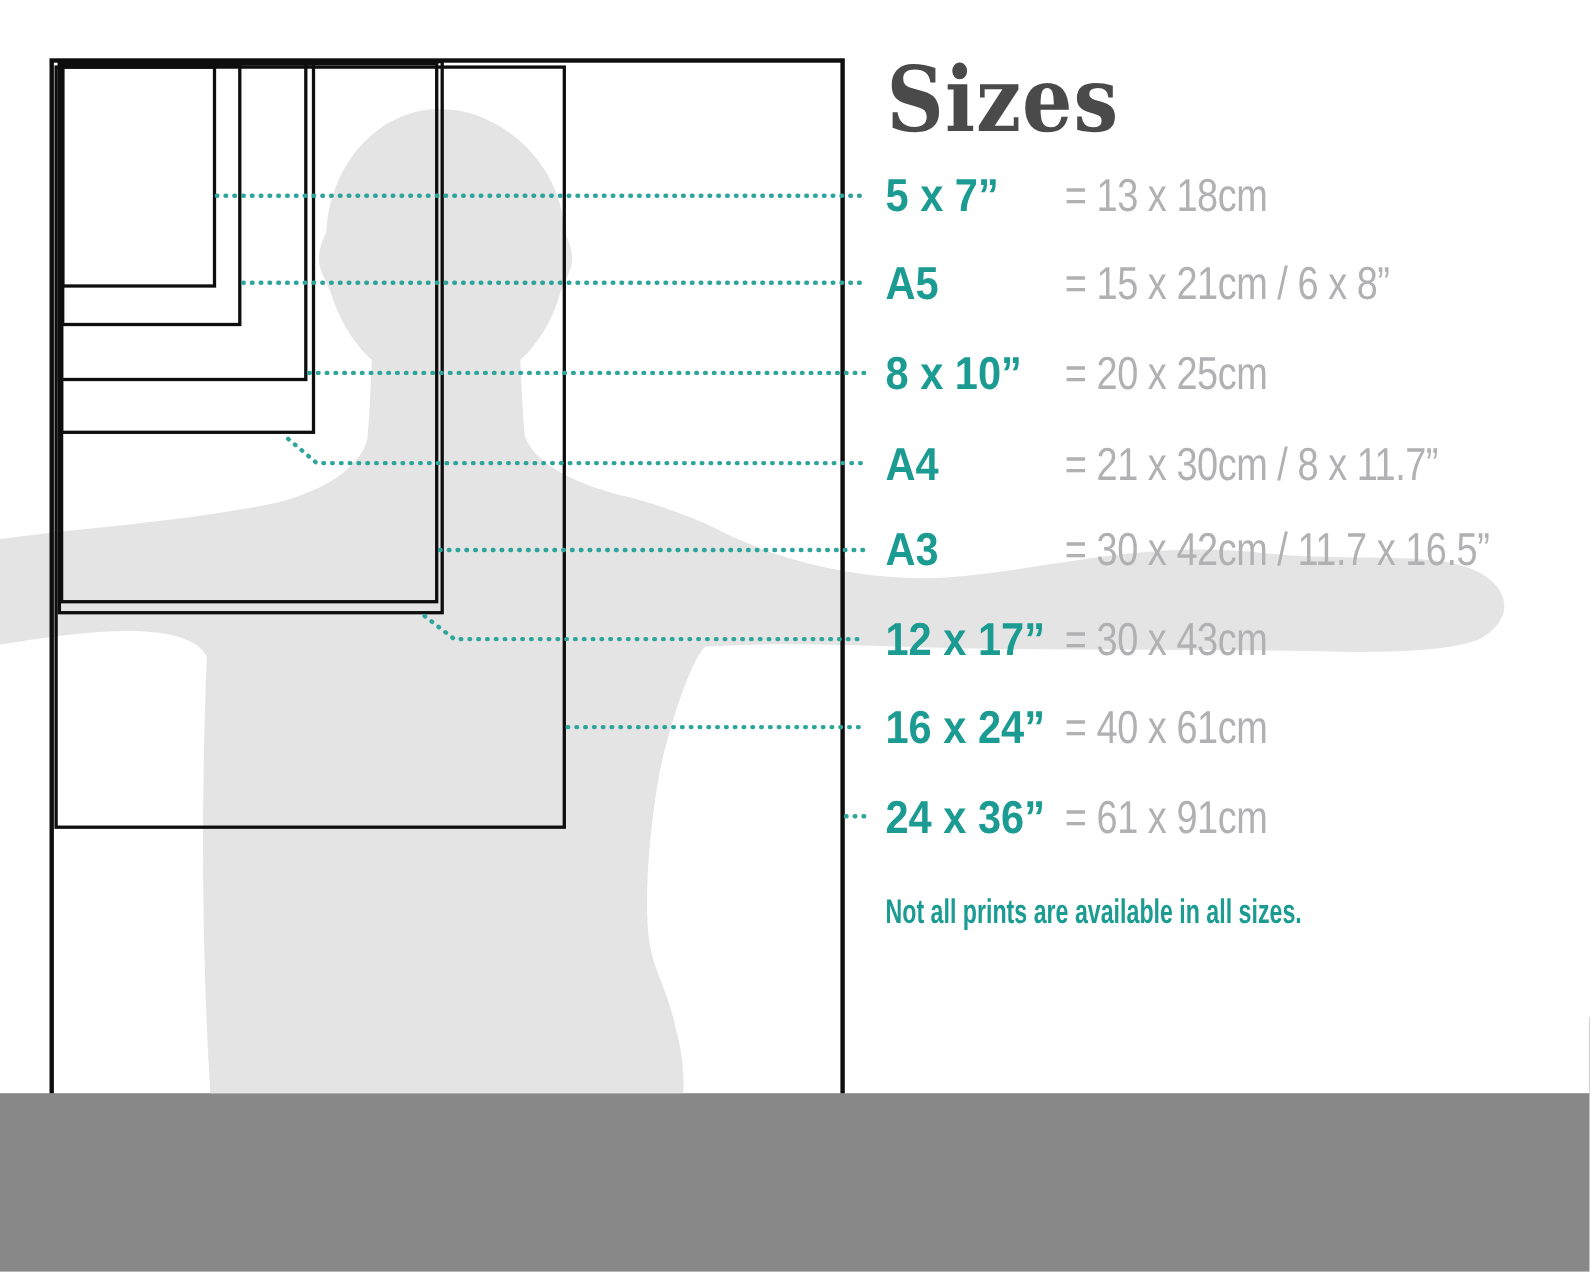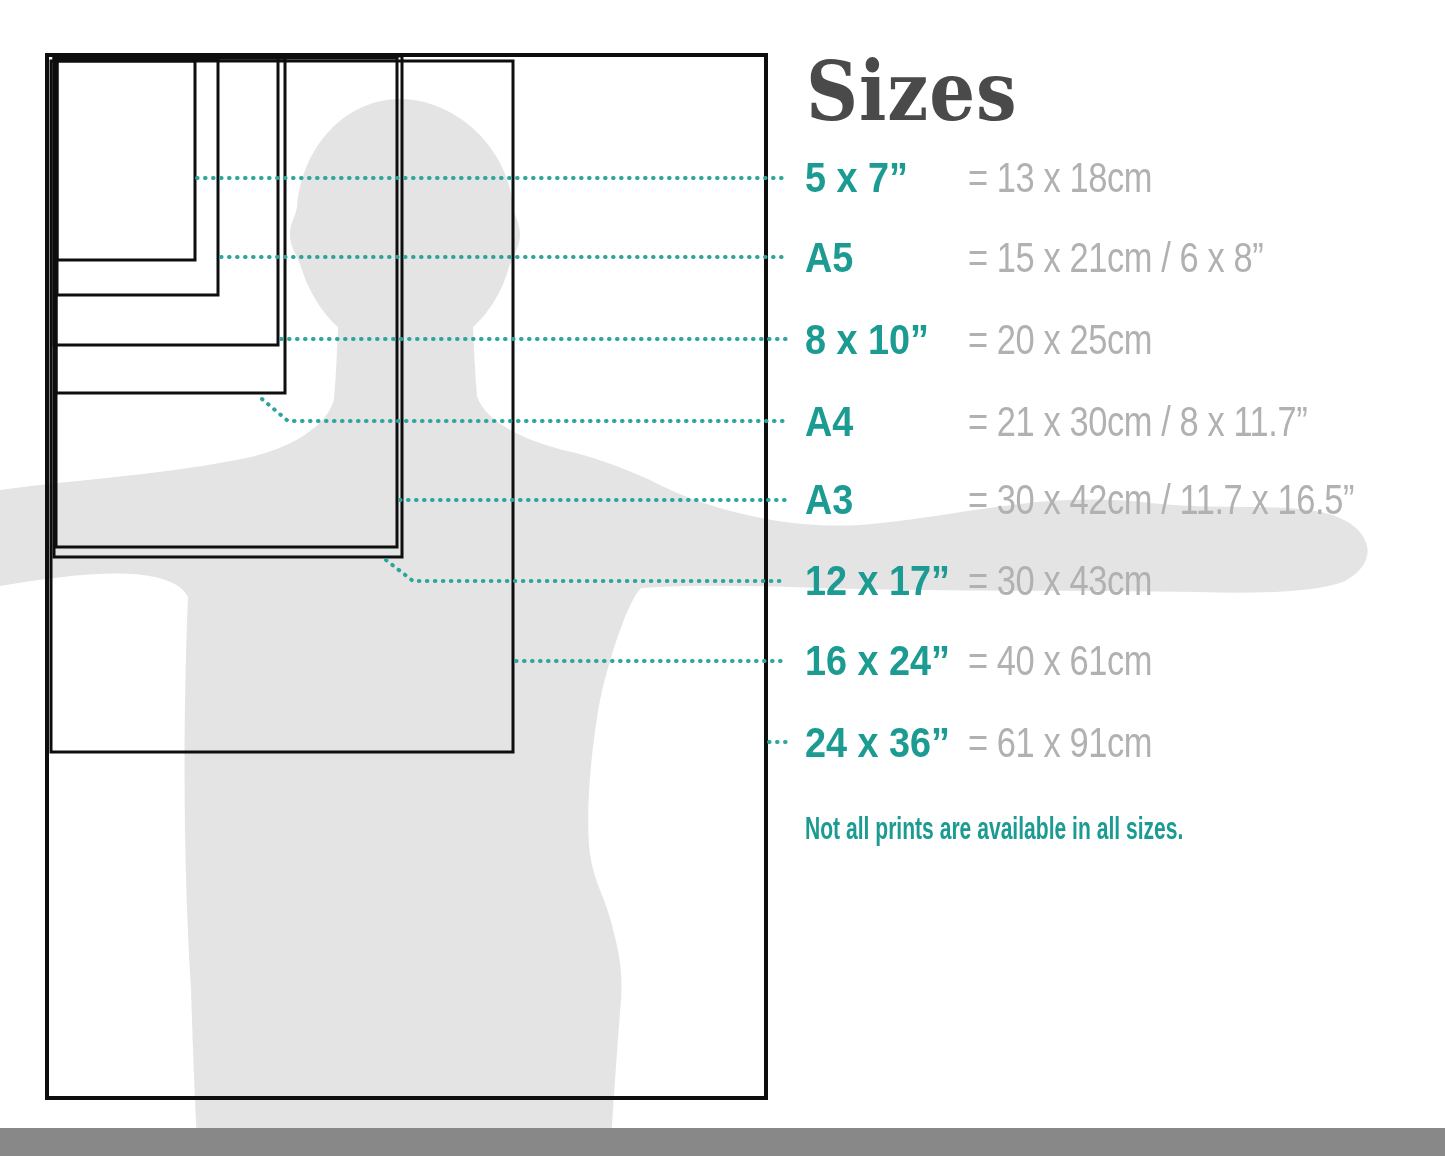--- a/index.html
+++ b/index.html
@@ -8,21 +8,21 @@
     --metric-gray:#b1b1b3;
     --title-gray:#4a4a4a;
     --silhouette-gray:#e4e4e4;
     --line-black:#0e0e0e;
     --background:#ffffff;
   }
   html,body{margin:0;padding:0;}
   body{background:#888;font-family:"Liberation Sans",sans-serif;}
   #canvas{
     position:relative;
-    width:1445px;height:1128px;
+    width:1445px;height:994px;
     background:var(--background);
     overflow:hidden;
     margin:0 auto;
   }
   #diagram{position:absolute;left:0;top:0;}
   .silhouette{fill:var(--silhouette-gray);stroke:none;}
   .size-rect{fill:none;stroke:var(--line-black);stroke-width:3;}
   .size-rect.outer{stroke-width:4;}
   .leader{fill:none;stroke:var(--teal-dots);stroke-width:4;
           stroke-dasharray:0.6 7.4;stroke-linecap:round;}

